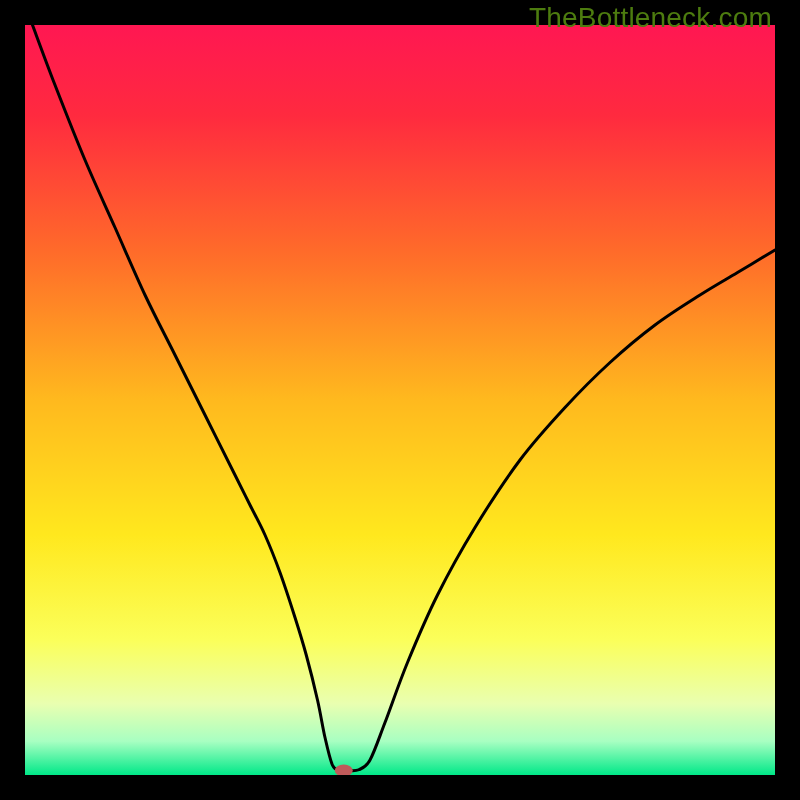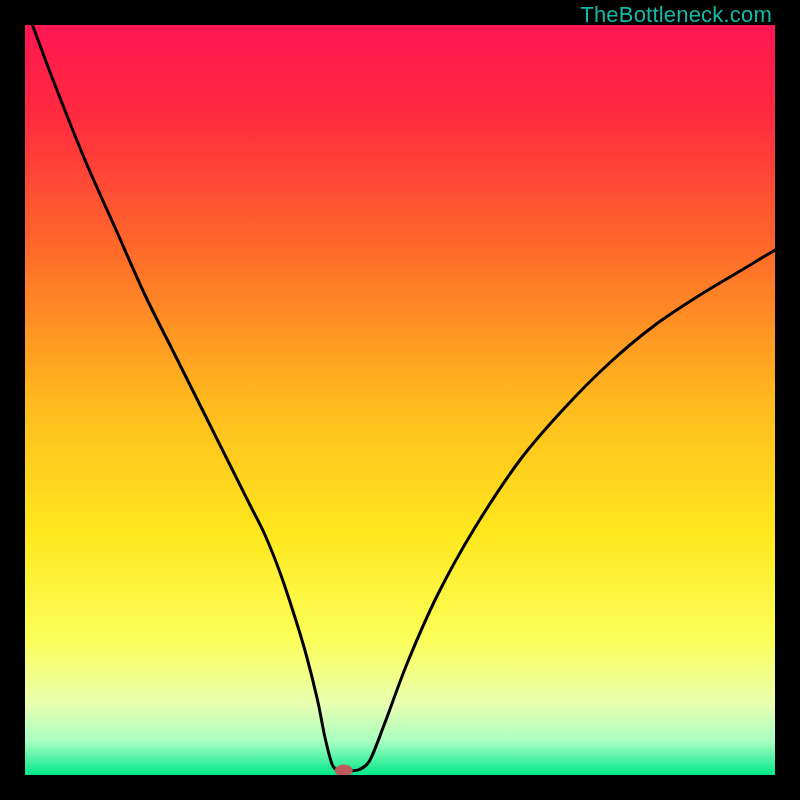--- a/index.html
+++ b/index.html
@@ -23,22 +23,22 @@
     position: absolute;
     left: 0;
     top: 0;
     width: 750px;
     height: 750px;
   }
   .watermark {
     position: absolute;
     top: 2px;
     right: 28px;
-    color: #14b8a6;
-    font-size: 22px;
+    color: #4d7c0f;
+    font-size: 28px;
     font-weight: 500;
     letter-spacing: 0.2px;
   }
   svg { display: block; }
 </style>
 </head>
 <body>
 
 <div class="frame">
   <svg id="plot-svg" class="plot" viewBox="0 0 750 750">

